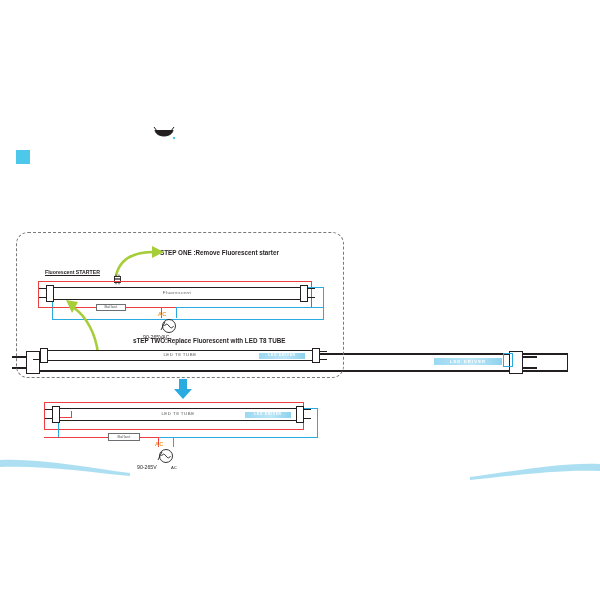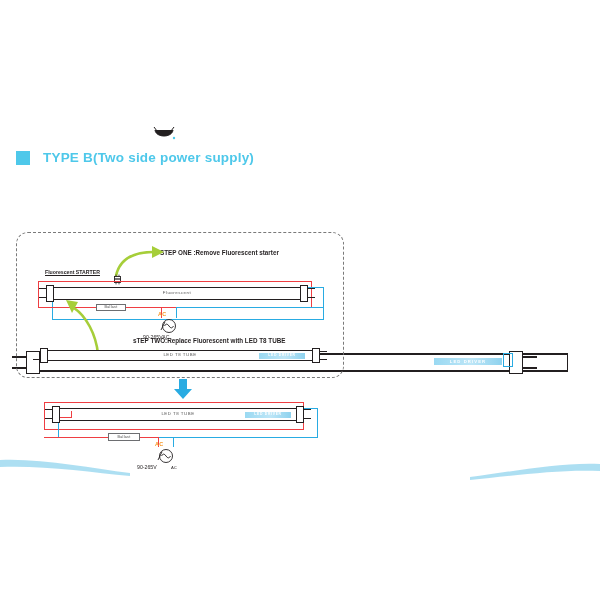--- a/index.html
+++ b/index.html
@@ -183,21 +183,20 @@
   <svg width="36" height="20" viewBox="0 0 36 20">
     <path d="M8,3 L11,7 M28,3 L25,7" stroke="#231f20" stroke-width="1" fill="none"></path>
     <path d="M9,6 C10,14 26,14 27,6 Z" fill="#231f20"></path>
     <path d="M9,6 C10,14 26,14 27,6" stroke="#231f20" stroke-width="1" fill="none"></path>
     <circle cx="28" cy="14" r="1.2" fill="#4ec8ea"></circle>
   </svg>
 </div>
 
 <div class="title-row">
   <div class="title-bullet"></div>
-  <div class="title-text">TYPE B(Two side power supply)</div>
 </div>
 
 <div class="tube-wrap" style="left:0px; top:172px; width:600px; height:40px;">
 
   <div class="wire w-black" style="left:28px; top:181px; width:540px; height:1px;"></div>
   <div class="wire w-black" style="left:28px; top:199px; width:540px; height:1px;"></div>
 
   <div class="wire w-red" style="left:44px; top:196px; width:457px; height:1px;"></div>
   <div class="wire w-red" style="left:44px; top:186px; width:1px; height:11px;"></div>
   <div class="wire w-red" style="left:36px; top:186px; width:9px; height:1px;"></div>

